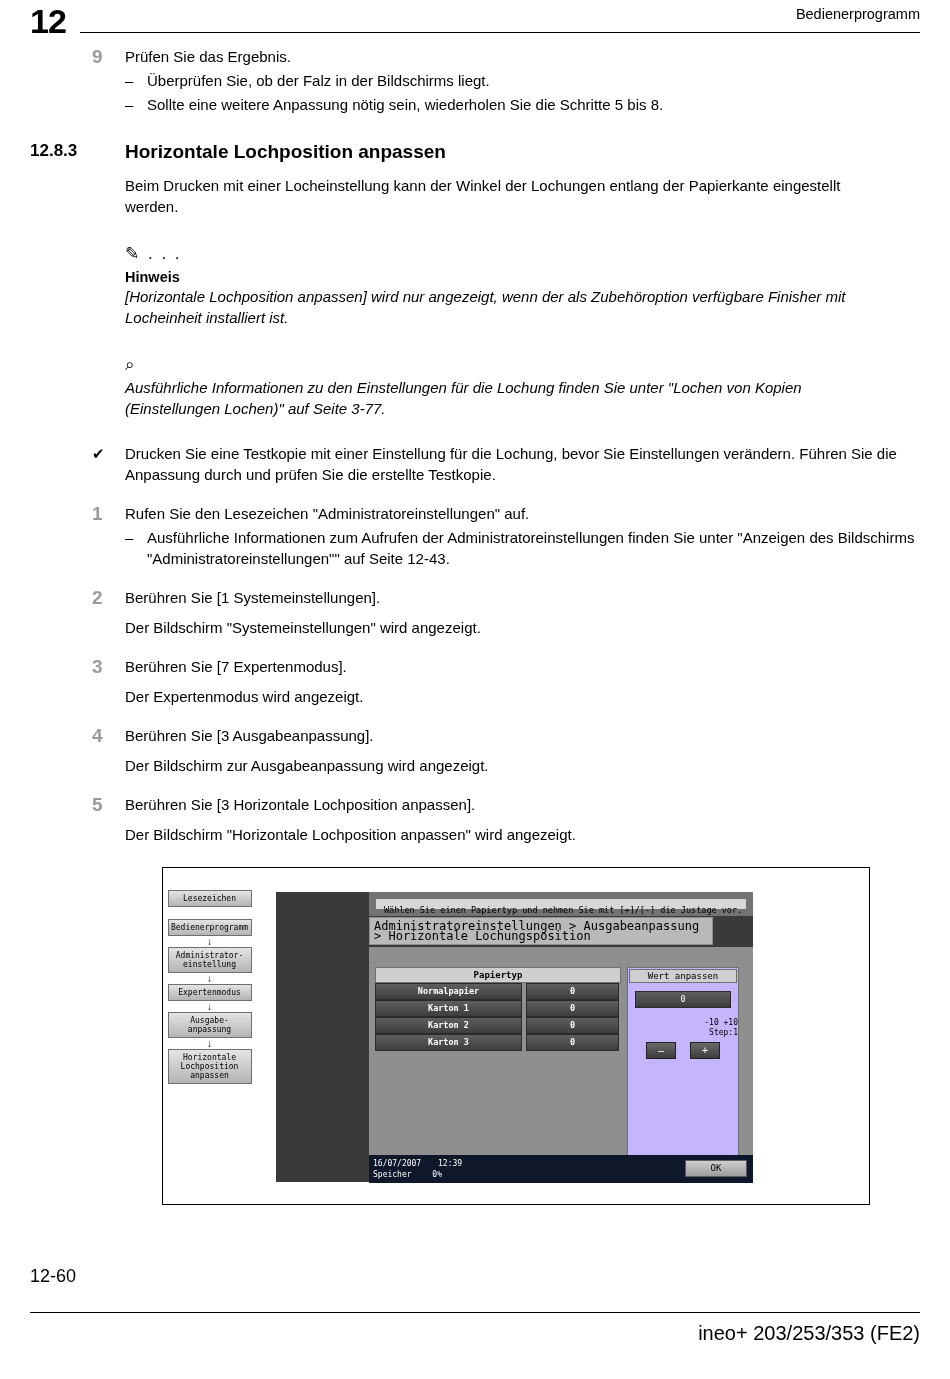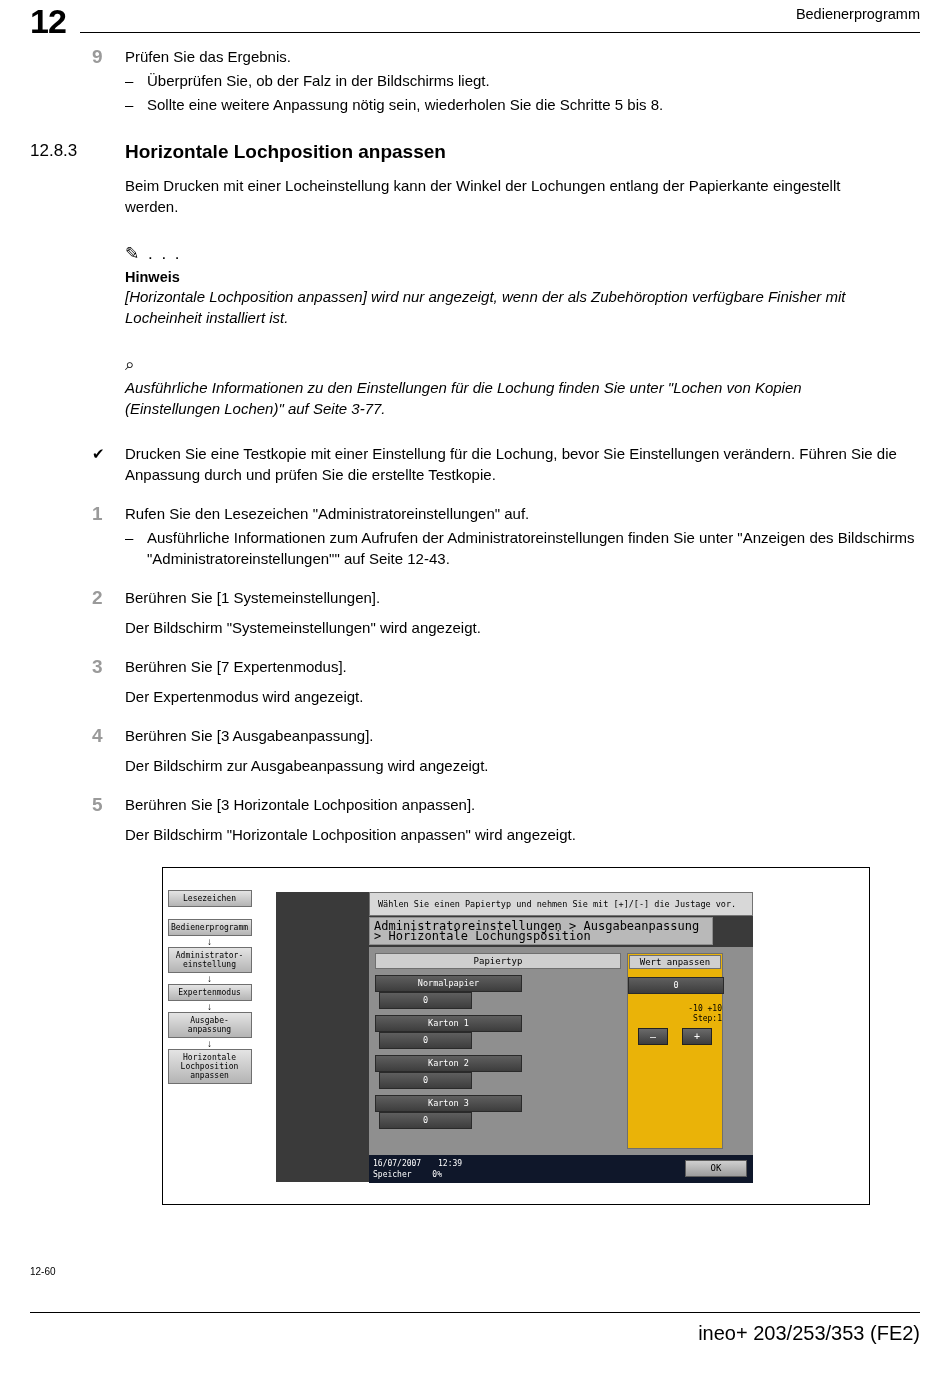--- a/index.html
+++ b/index.html
@@ -92,21 +92,21 @@
 
   
   .section-head {
     display: flex;
     margin-top: 26px;
   }
   .section-num {
     width: 95px;
     flex: 0 0 95px;
     font-size: 17px;
-    font-weight: normal;
+    font-weight: bold;
   }
   .section-title {
     font-size: 19px;
     font-weight: bold;
   }
   .section-para {
     margin-top: 12px;
     margin-left: 95px;
     font-size: 15px;
     line-height: 21px;
@@ -176,21 +176,21 @@
     background: #3a3a3a;
     font-family: "DejaVu Sans Mono", monospace;
   }
   .panel-topbar {
     position: absolute;
     left: 93px;
     top: 0;
     width: 384px;
     height: 24px;
     background: #d8d8d8;
-    border: 1px solid #737373;
+    border: 7px solid #737373;
     box-sizing: border-box;
     font-size: 8.5px;
     color: #000;
     padding: 6px 0 0 8px;
   }
   .panel-breadcrumb {
     position: absolute;
     left: 93px;
     top: 25px;
     width: 344px;
@@ -207,37 +207,37 @@
     position: absolute;
     left: 93px;
     top: 55px;
     width: 384px;
     height: 208px;
     background: #8f8f8f;
   }
   .col-left {
     position: absolute;
     left: 6px;
-    top: 6px;
+    top: 20px;
     width: 246px;
+    font-weight: bold;
   }
   .col-header {
     height: 16px;
     background: #cfcfcf;
     border: 1px solid #6f6f6f;
     box-sizing: border-box;
     font-size: 9px;
     text-align: center;
     line-height: 14px;
     color: #000;
   }
   .paper-row {
     display: flex;
-    margin-top: 6px;
-    flex-direction: column;
+    margin-top: 0;
   }
   .paper-name {
     width: 147px;
     height: 17px;
     background: linear-gradient(#5f5f5f, #3d3d3d);
     border: 1px solid #2a2a2a;
     box-sizing: border-box;
     color: #ffffff;
     font-size: 8.5px;
     text-align: center;
@@ -251,24 +251,24 @@
     border: 1px solid #2a2a2a;
     box-sizing: border-box;
     color: #ffffff;
     font-size: 8.5px;
     text-align: center;
     line-height: 15px;
   }
   .adjust-box {
     position: absolute;
     left: 258px;
-    top: 6px;
-    width: 96px;
+    top: 20px;
+    width: 112px;
     height: 196px;
-    background: #eab308;
+    background: #c4b5fd;
     border: 1px solid #6f6f6f;
     box-sizing: border-box;
   }
   .adjust-header {
     margin: 1px;
     height: 14px;
     background: #cfcfcf;
     border: 1px solid #6f6f6f;
     box-sizing: border-box;
     font-size: 9px;
@@ -372,21 +372,21 @@
     position: absolute;
     left: 30px;
     top: 1312px;
     width: 890px;
     border-bottom: 1.5px solid #000;
   }
   .footer-left {
     position: absolute;
     left: 30px;
     top: 1266px;
-    font-size: 10px;
+    font-size: 18px;
   }
   .footer-right {
     position: absolute;
     right: 30px;
     top: 1322px;
     font-size: 20px;
   }
 </style>
 </head>
 <body>

